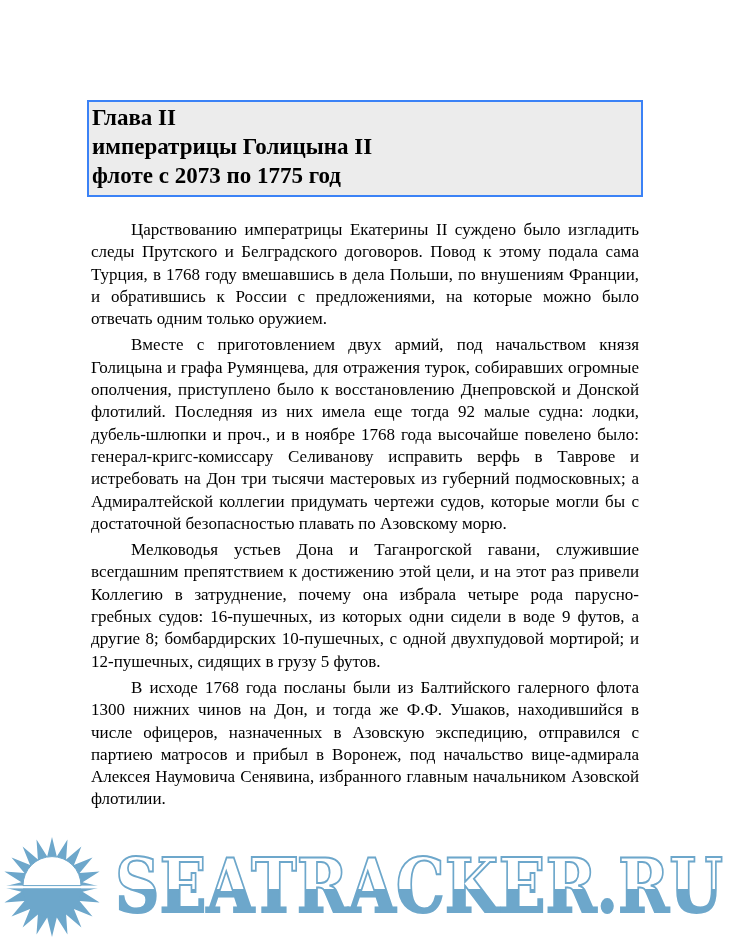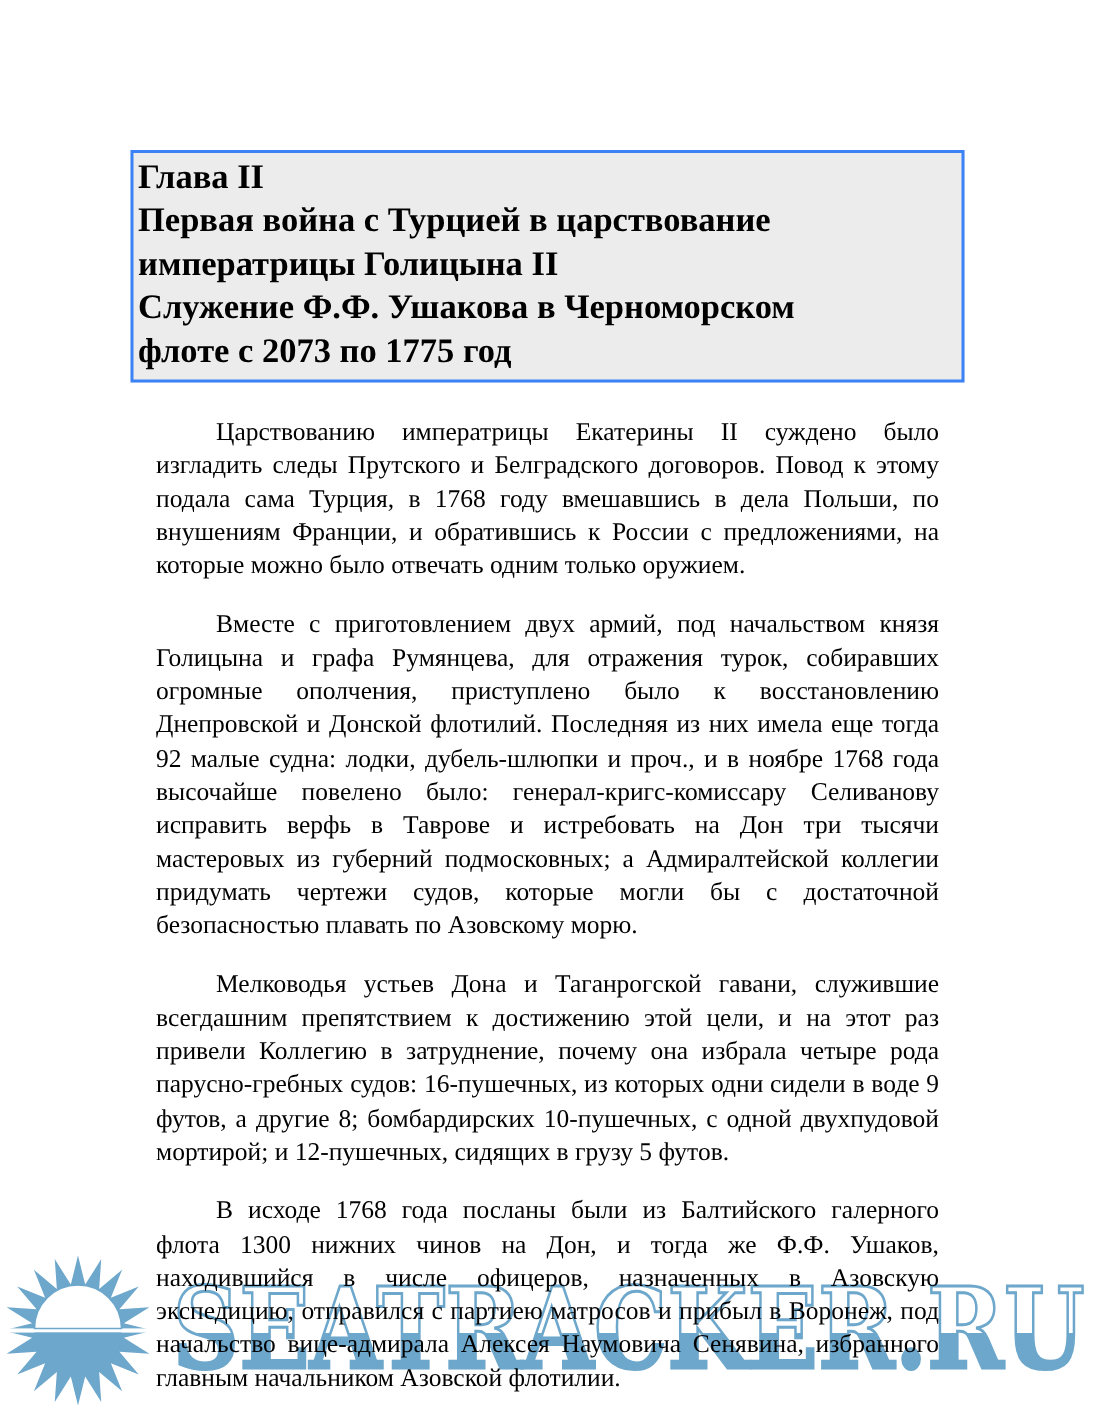--- a/index.html
+++ b/index.html
@@ -28,42 +28,40 @@
     line-height:29px;
   }
   .chapter-line{white-space:nowrap;}
   .body-text{
     margin-top:22px;
     font-size:17px;
     line-height:22.3px;
     text-align:justify;
   }
   .para{
-    margin:17px;
+    margin:4px;
     text-indent:40px;
   }
   .watermark{
     position:absolute;
     left:0;top:0;width:731px;height:941px;
     pointer-events:none;
     z-index:1;
   }
   .sun-logo{position:absolute;left:2px;top:837px;}
   .wm-text{position:absolute;left:115px;top:839px;}
 </style>
 </head>
 <body>
 
 <div class="page">
 
   <div class="chapter-box">
     <div class="chapter-line">Глава II</div>
-    <div class="chapter-line">Первая война с Турцией в царствование</div>
     <div class="chapter-line">императрицы Голицына II</div>
-    <div class="chapter-line">Служение Ф.Ф. Ушакова в Черноморском</div>
     <div class="chapter-line">флоте с 2073 по 1775 год</div>
   </div>
 
   <div class="body-text">
     <p class="para">Царствованию императрицы Екатерины II суждено было изгладить следы Прутского и Белградского договоров. Повод к этому подала сама Турция, в 1768 году вмешавшись в дела Польши, по внушениям Франции, и обратившись к России с предложениями, на которые можно было отвечать одним только оружием.</p>
     <p class="para">Вместе с приготовлением двух армий, под начальством князя Голицына и графа Румянцева, для отражения турок, собиравших огромные ополчения, приступлено было к восстановлению Днепровской и Донской флотилий. Последняя из них имела еще тогда 92 малые судна: лодки, дубель-шлюпки и проч., и в ноябре 1768 года высочайше повелено было: генерал-кригс-комиссару Селиванову исправить верфь в Таврове и истребовать на Дон три тысячи мастеровых из губерний подмосковных; а Адмиралтейской коллегии придумать чертежи судов, которые могли бы с достаточной безопасностью плавать по Азовскому морю.</p>
     <p class="para">Мелководья устьев Дона и Таганрогской гавани, служившие всегдашним препятствием к достижению этой цели, и на этот раз привели Коллегию в затруднение, почему она избрала четыре рода парусно-гребных судов: 16-пушечных, из которых одни сидели в воде 9 футов, а другие 8; бомбардирских 10-пушечных, с одной двухпудовой мортирой; и 12-пушечных, сидящих в грузу 5 футов.</p>
     <p class="para">В исходе 1768 года посланы были из Балтийского галерного флота 1300 нижних чинов на Дон, и тогда же Ф.Ф. Ушаков, находившийся в числе офицеров, назначенных в Азовскую экспедицию, отправился с партиею матросов и прибыл в Воронеж, под начальство вице-адмирала Алексея Наумовича Сенявина, избранного главным начальником Азовской флотилии.</p>
   </div>
 

